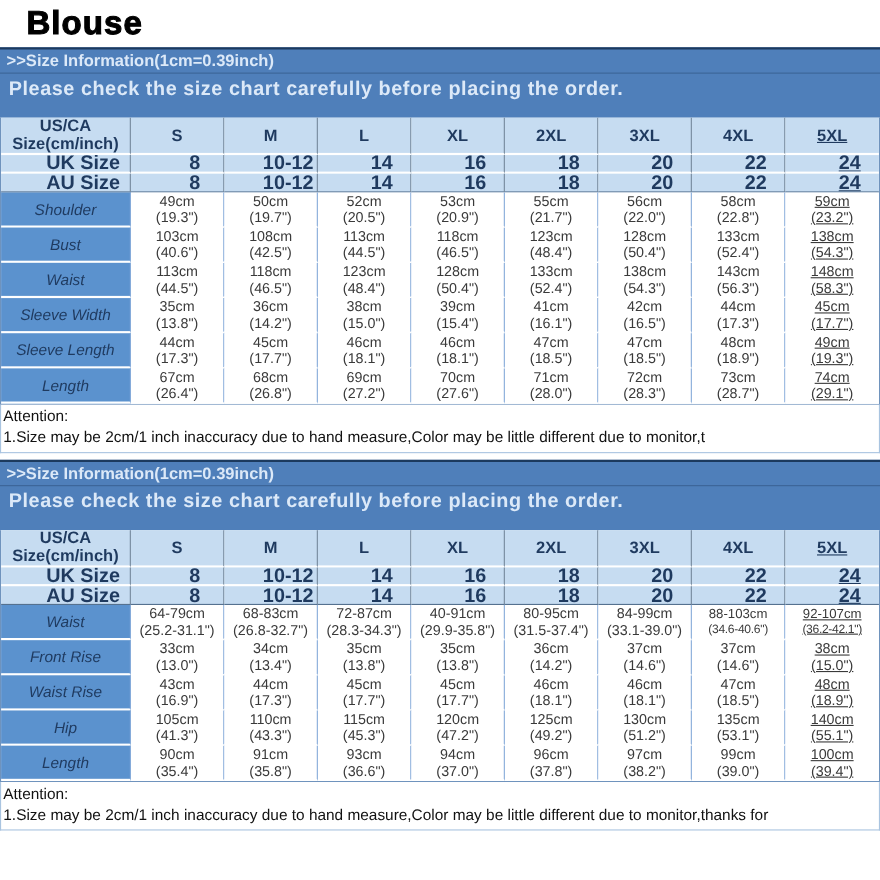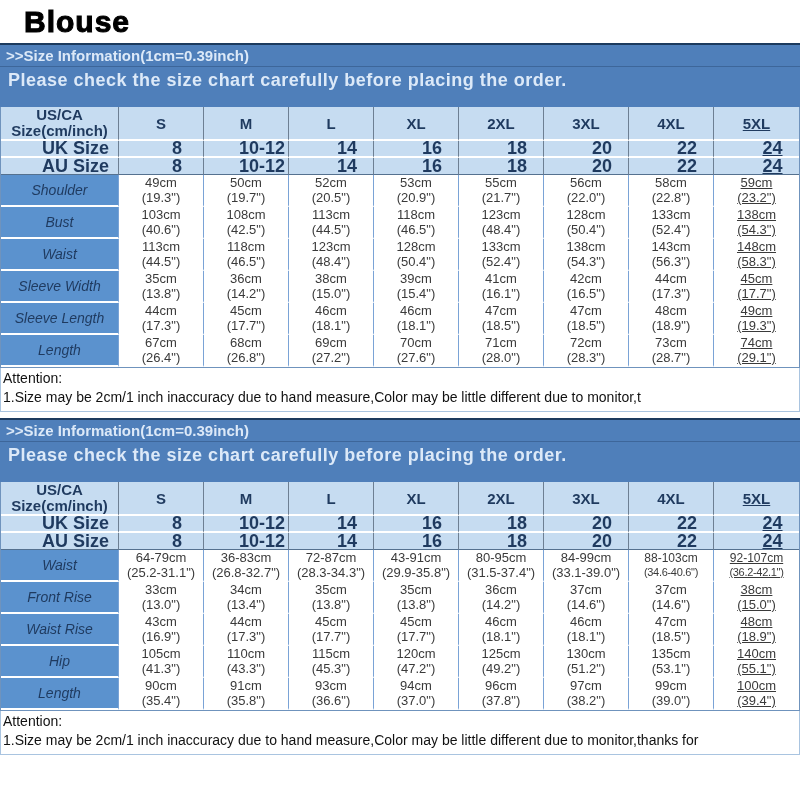--- a/index.html
+++ b/index.html
@@ -418,29 +418,29 @@
             <td>22</td>
             <td>24</td>
           </tr>
       <tr class="meas">
             <td class="lab">Waist</td>
             <td class="val">
               <div class="cm">64-79cm</div>
               <div class="in">(25.2-31.1")</div>
             </td>
             <td class="val">
-              <div class="cm">36-83cm</div>
+              <div class="cm">68-83cm</div>
               <div class="in">(26.8-32.7")</div>
             </td>
             <td class="val">
               <div class="cm">72-87cm</div>
               <div class="in">(28.3-34.3")</div>
             </td>
             <td class="val">
-              <div class="cm">43-91cm</div>
+              <div class="cm">40-91cm</div>
               <div class="in">(29.9-35.8")</div>
             </td>
             <td class="val">
               <div class="cm">80-95cm</div>
               <div class="in">(31.5-37.4")</div>
             </td>
             <td class="val">
               <div class="cm">84-99cm</div>
               <div class="in">(33.1-39.0")</div>
             </td>

